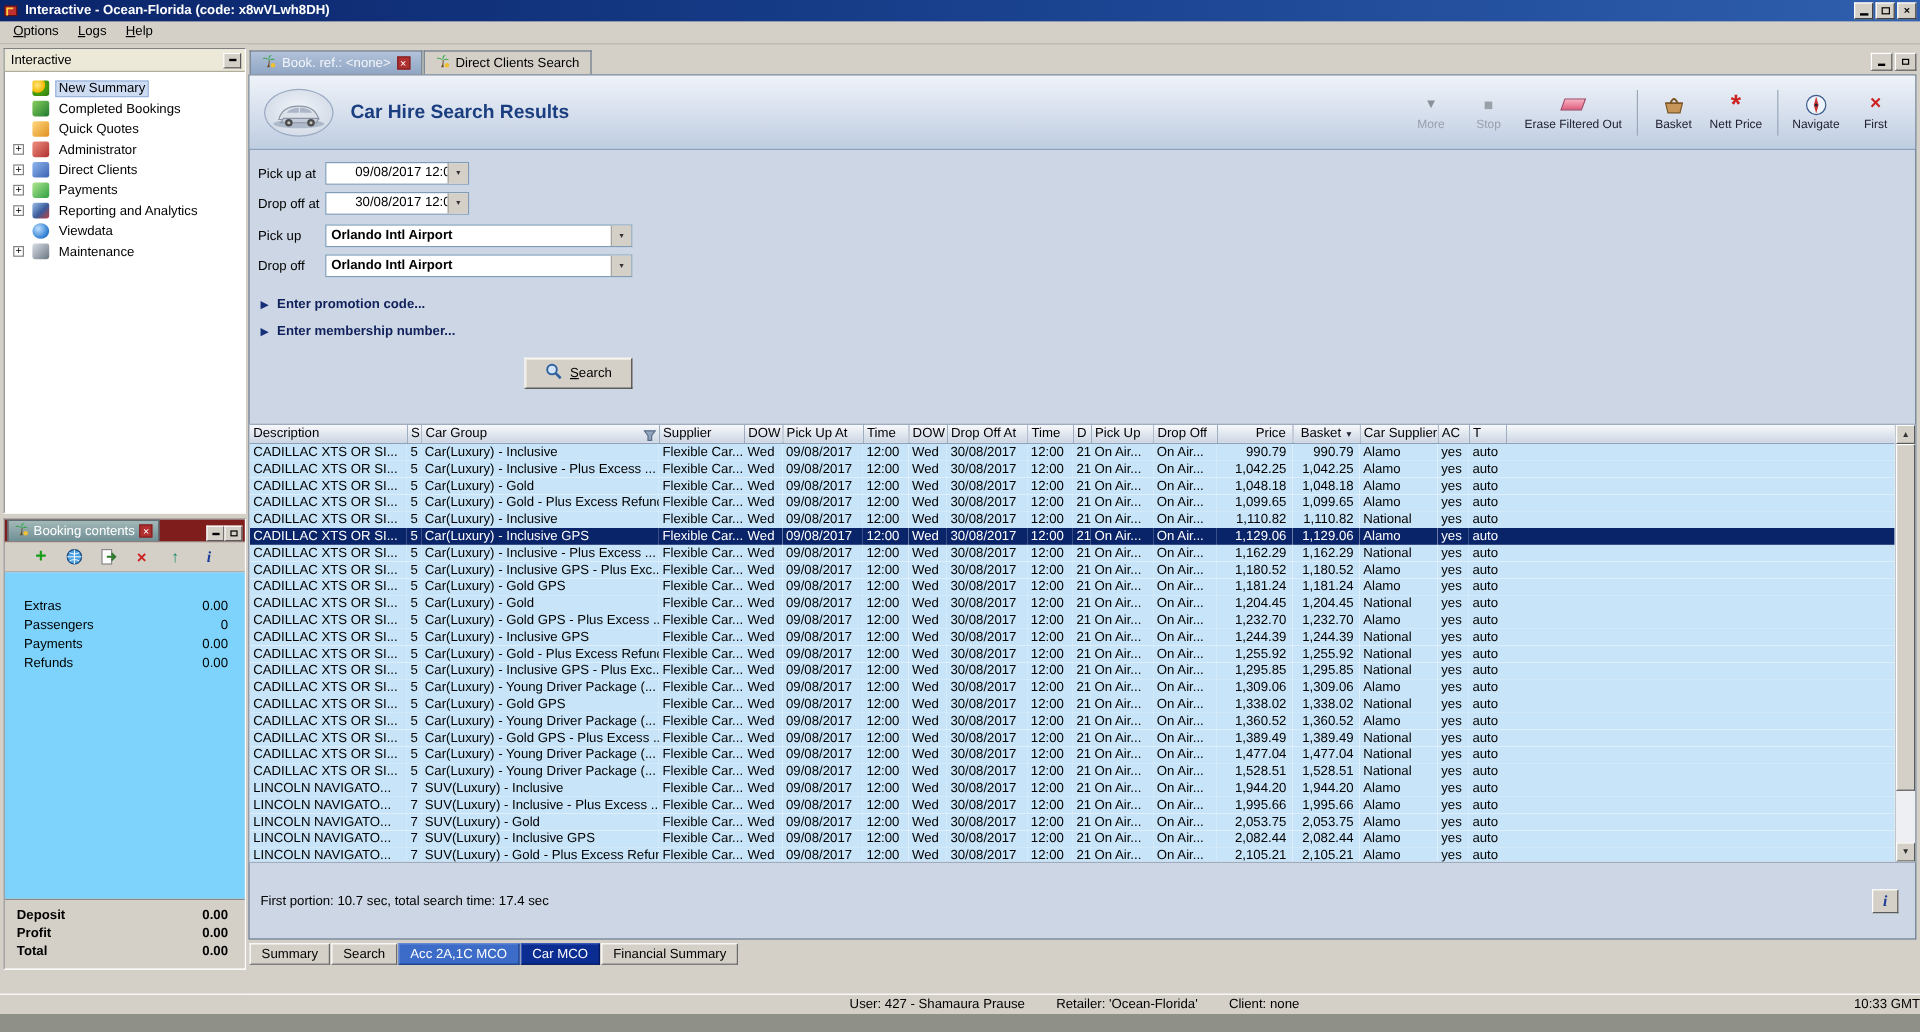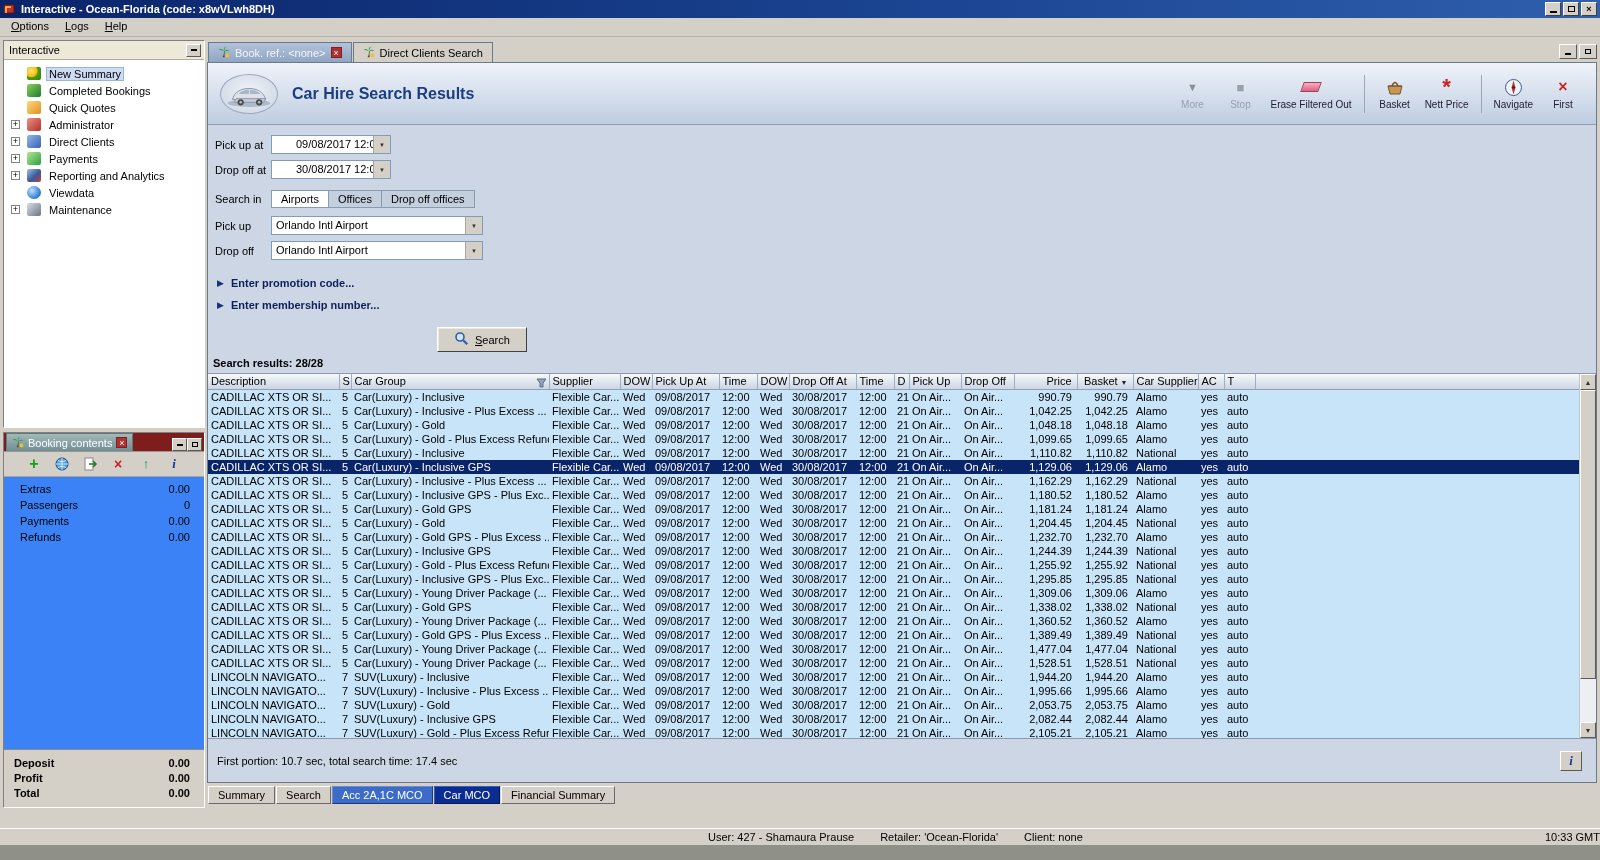--- a/index.html
+++ b/index.html
@@ -46,21 +46,21 @@
   .maintenance-icon{background:linear-gradient(135deg,#d8dde4,#6a7684);}
 
   .booking-panel{flex:1;}
   .bc-headerrow{height:19px;background:#7f1d1d;display:flex;align-items:flex-end;padding:1px 2px 0 2px;flex:none;border-bottom:1px solid #9a968e;}
   .bc-tab{display:inline-flex;align-items:center;gap:4px;padding:2px 5px;background:linear-gradient(#a3b8b8,#6f8f96);color:#fff;border:1px solid #5a7a80;border-bottom:none;height:18px;}
   .bc-tab .tab-close{color:#fff;background:#b03030;width:11px;height:11px;font-size:9px;line-height:10px;text-align:center;border:1px solid #802020;}
   .bc-spacer{flex:1;}
   .bc-toolbar{height:25px;background:#d4d0c8;border-bottom:1px solid #a8a4a0;display:flex;align-items:center;justify-content:center;gap:10px;flex:none;}
   .bc-tool{width:18px;height:17px;display:flex;align-items:center;justify-content:center;}
   .info-i{font-family:"Liberation Serif",serif;font-style:italic;font-weight:bold;color:#1a3a9a;font-size:13px;}
-  .bc-list{flex:1;background:#3b82f6;padding:4px 0 0 0;min-height:0;}
+  .bc-list{flex:1;background:#7dd3fc;padding:20px 0 0 0;min-height:0;}
   .bc-row{display:flex;height:16px;align-items:center;padding:0 14px 0 16px;}
   .bc-row .v{margin-left:auto;}
   .bc-totals{background:#d4d0c8;border-top:1px solid #8a8a8a;padding:5px 14px 7px 10px;flex:none;}
   .bc-trow{display:flex;height:15px;align-items:center;font-weight:bold;}
   .bc-trow .v{margin-left:auto;}
 
   
   .main-col{flex:1;display:flex;flex-direction:column;min-width:0;padding:3px 3px 22px 0;}
   .doc-tabbar{height:22px;display:flex;align-items:flex-end;flex:none;padding-left:1px;}
   .doc-tab{display:inline-flex;align-items:center;gap:5px;padding:3px 9px;height:20px;border:1px solid #6a7a8a;border-bottom:none;background:#d4d0c8;margin-right:1px;white-space:nowrap;}
@@ -82,21 +82,21 @@
   .gl{display:inline-block;}
   .eraser{width:18px;height:10px;background:linear-gradient(#f8b0c0,#e06080);border:1px solid #a04060;transform:skewX(-20deg);display:inline-block;}
 
   
   .form-area{flex:none;padding:10px 0 0 7px;height:228px;}
   .form-row{display:flex;align-items:center;margin-bottom:6px;}
   .f-label{width:56px;flex:none;}
   .combo{display:flex;height:19px;background:#fff;border:1px solid #7f9db9;}
   .combo .val{flex:1;padding:2px 4px;white-space:nowrap;overflow:hidden;}
   .combo .dd{width:17px;flex:none;background:#d4d0c8;border-left:1px solid #a8a4a0;display:flex;align-items:center;justify-content:center;font-size:6px;color:#333;}
-  .w120{width:120px;padding-left:20px;} .w240{width:212px;}
+  .w120{width:120px;padding-left:20px;} .w240{width:256px;font-weight:bold;}
   .seg-tabs{display:flex;align-items:flex-end;height:19px;}
   .seg-tab{padding:2px 9px;border:1px solid #8a9ab0;background:#c4cfdd;border-left:none;}
   .seg-tab:first-child{border-left:1px solid #8a9ab0;}
   .seg-tab.active{background:#fff;font-weight:normal;}
   .expand-row{display:flex;align-items:center;gap:7px;margin:0 0 5px 2px;height:18px;}
   .tri{color:#16307a;font-size:9px;}
   .exp-label{font-weight:bold;color:#10205a;}
   .btn3d{display:inline-flex;align-items:center;gap:6px;background:#d4d0c8;border:1px solid;border-color:#fff #404040 #404040 #fff;box-shadow:inset 1px 1px 0 #ece9d8;padding:3px 16px;margin:8px 0 0 222px;}
   .mt12{margin-top:14px;margin-bottom:4px;}
 
@@ -420,28 +420,20 @@
               <span class="dd">▼</span>
             </div>
           </div>
           <div class="form-row">
             <span class="f-label">Drop off at</span>
             <div class="combo w120">
               <span class="val">30/08/2017 12:00</span>
               <span class="dd">▼</span>
             </div>
           </div>
-          <div class="form-row" style="margin-top:10px;">
-            <span class="f-label">Search in</span>
-            <div class="seg-tabs">
-              <span class="seg-tab active">Airports</span>
-              <span class="seg-tab">Offices</span>
-              <span class="seg-tab">Drop off offices</span>
-            </div>
-          </div>
           <div class="form-row" style="margin-top:8px;">
             <span class="f-label">Pick up</span>
             <div class="combo w240">
               <span class="val">Orlando Intl Airport</span>
               <span class="dd">▼</span>
             </div>
           </div>
           <div class="form-row">
             <span class="f-label">Drop off</span>
             <div class="combo w240">
@@ -459,21 +451,20 @@
           </div>
           <div class="btn3d">
             <span><svg width="15" height="15" viewBox="0 0 15 15">
                   <circle cx="6" cy="6" r="4" fill="#cfe4f8" stroke="#3060a0" stroke-width="1.6"></circle>
                   <line x1="9.2" y1="9.2" x2="13.2" y2="13.2" stroke="#3060a0" stroke-width="2.2"></line>
                 </svg></span>
             <span><u>S</u>earch</span>
           </div>
         </div>
 
-        <div class="results-label">Search results: 28/28</div>
 
         <div class="table-wrap">
           <div class="grid-host">
               <table class="grid">
                 <colgroup>
                   <col style="width:131px">
                   <col style="width:12px">
                   <col style="width:198px">
                   <col style="width:71px">
                   <col style="width:32px">

